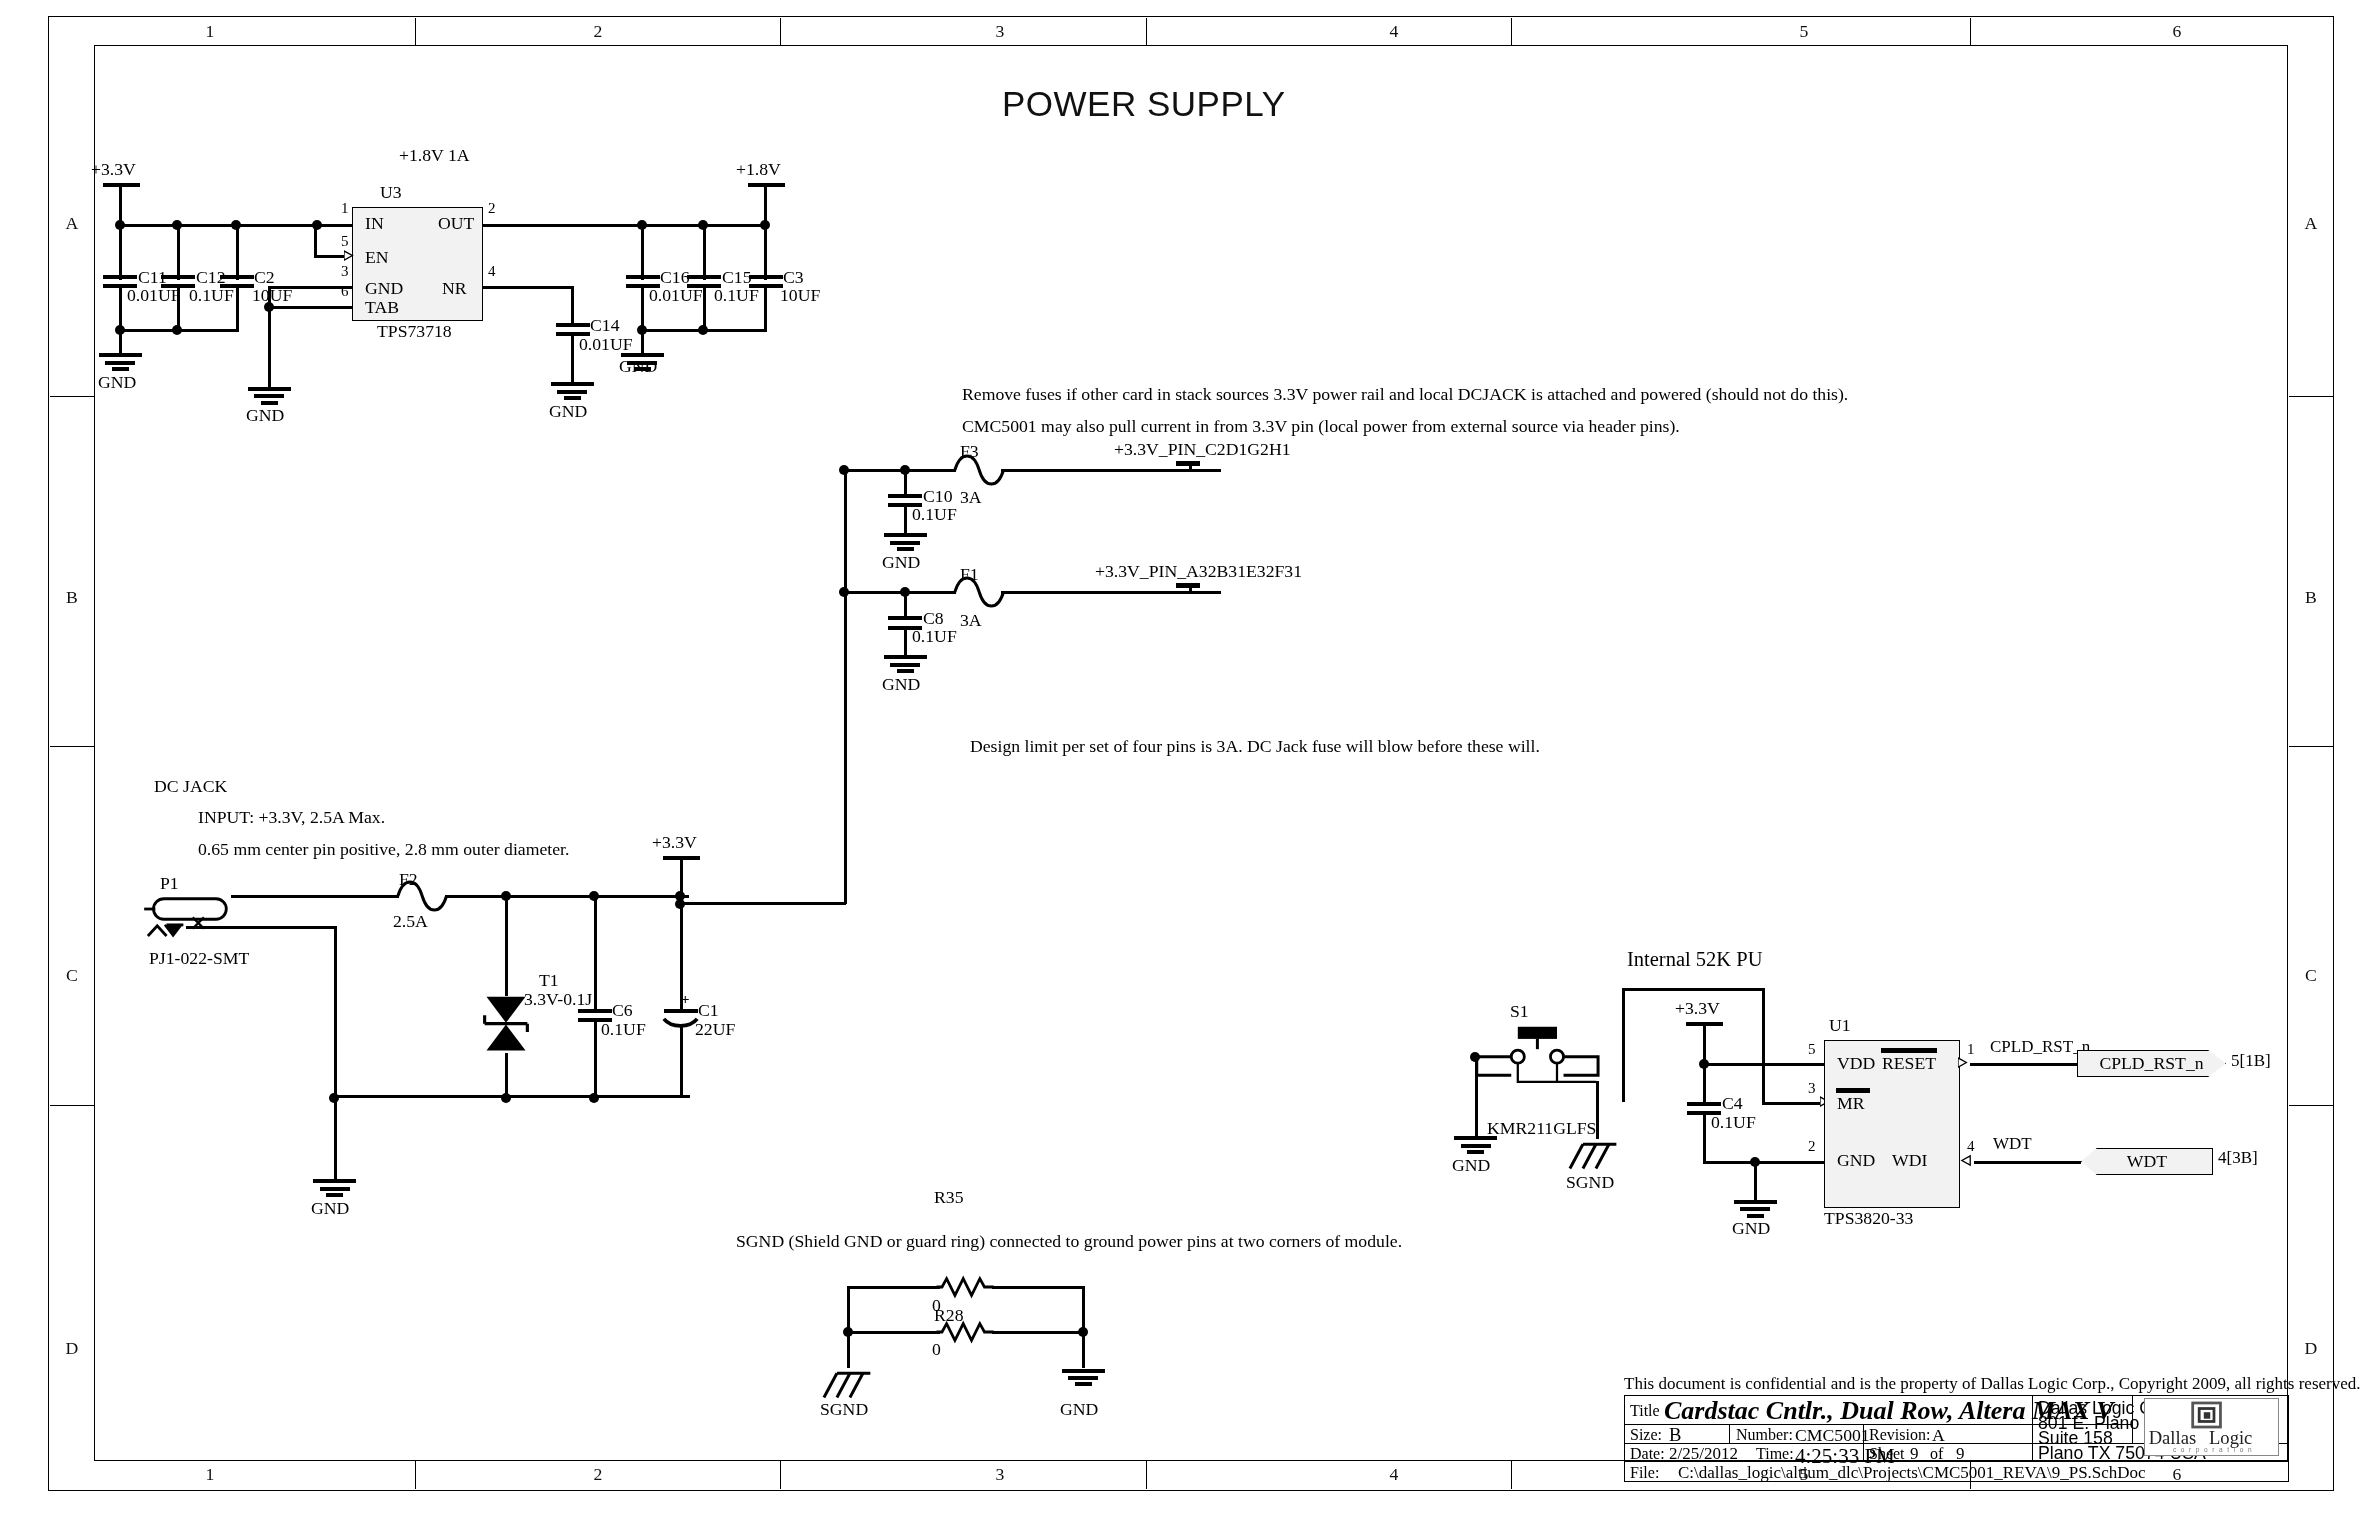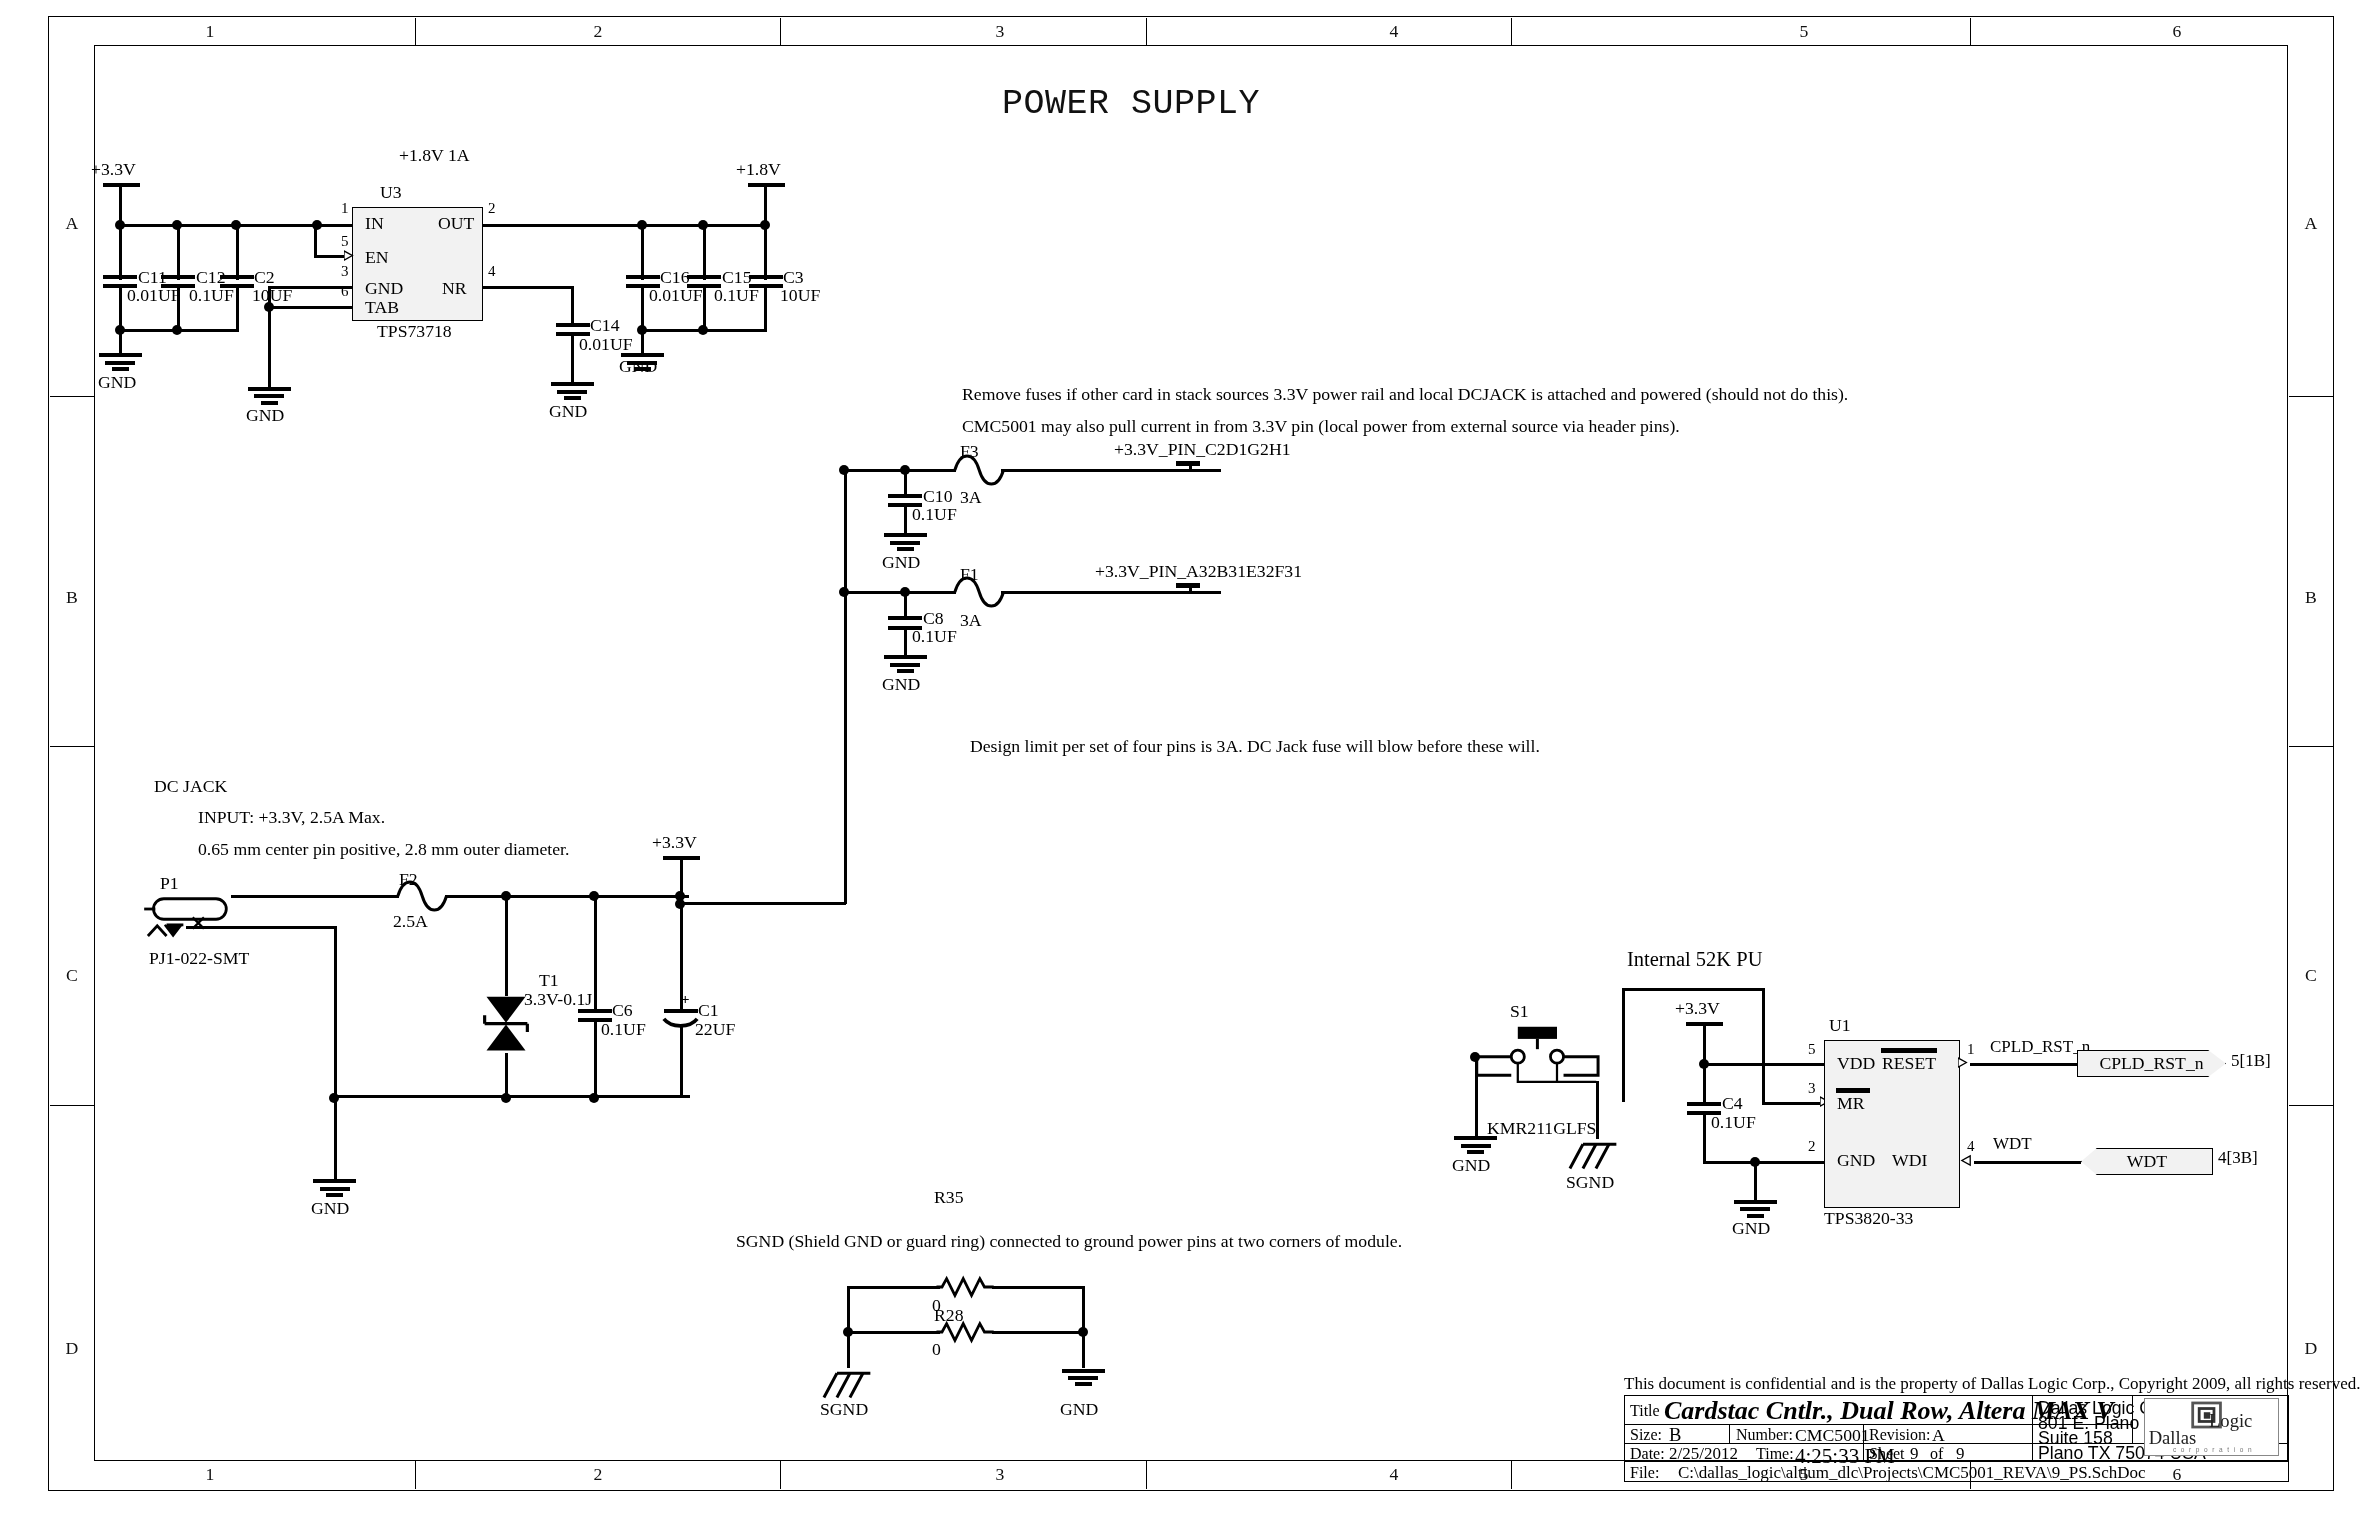--- a/index.html
+++ b/index.html
@@ -16,21 +16,21 @@
   .w{background:#000;}
   .wh{height:2.8px;}
   .wv{width:2.8px;}
   .jd{width:10.3px;height:10.3px;border-radius:50%;background:#000;}
   
   .t{font-family:"Liberation Serif",serif;font-size:17.7px;white-space:nowrap;line-height:1.05;color:#000;}
   .t15{font-size:15px;}
   .t17{font-size:17px;}
   .t22{font-size:20.5px;}
   .note{font-family:"Liberation Serif",serif;font-size:17.7px;white-space:nowrap;color:#000;}
-  .title-big{font-family:Liberation Mono, monospace;font-size:35px;letter-spacing:0.5px;color:#111;}
+  .title-big{font-family:Liberation Sans, sans-serif;font-size:35px;letter-spacing:0.5px;color:#111;}
   
   .chip{border:1.9px solid #000;background:#f2f2f2;box-sizing:border-box;}
   
   .cap-p{height:3.7px;background:#000;}
   
   .gb{background:#000;height:3.7px;}
   
   .port{background:#f2f2f2;border:1.4px solid #000;box-sizing:border-box;
         font-family:"Liberation Serif",serif;font-size:17.7px;display:flex;align-items:center;
         justify-content:center;color:#000;}
@@ -523,18 +523,18 @@
   <div class="abs tbaddr" style="left:2038px;top:1428px;">Suite 158</div>
   <div class="abs tbaddr" style="left:2038px;top:1443px;">Plano TX 75074 USA</div>
 
   <div class="abs logo-box" style="left:2144px;top:1398px;width:135px;height:58px;">
     <svg style="position:absolute;left:44px;top:1.9px;" width="37" height="28" viewBox="0 0 40 30">
       <rect x="4" y="2" width="30" height="26" fill="none" stroke="#555" stroke-width="3"></rect>
       <rect x="11" y="8" width="16" height="14" fill="none" stroke="#333" stroke-width="3"></rect>
       <rect x="16" y="12" width="7" height="7" fill="#333"></rect>
     </svg>
     <div style="position:absolute;left:3.7px;top:28px;font-family:'Liberation Serif',serif;font-size:18.6px;color:#222;">Dallas</div>
-    <div style="position:absolute;left:64px;top:11px;font-family:'Liberation Serif',serif;font-size:18.6px;color:#222;">Logic</div>
+    <div style="position:absolute;left:64px;top:28px;font-family:'Liberation Serif',serif;font-size:18.6px;color:#222;">Logic</div>
     <div style="position:absolute;left:28px;top:47px;font-family:'Liberation Sans',sans-serif;font-size:6.5px;letter-spacing:1.4px;color:#777;">c o r p o r a t i o n</div>
   </div>
 
 </div>
 
 
 </body></html>

